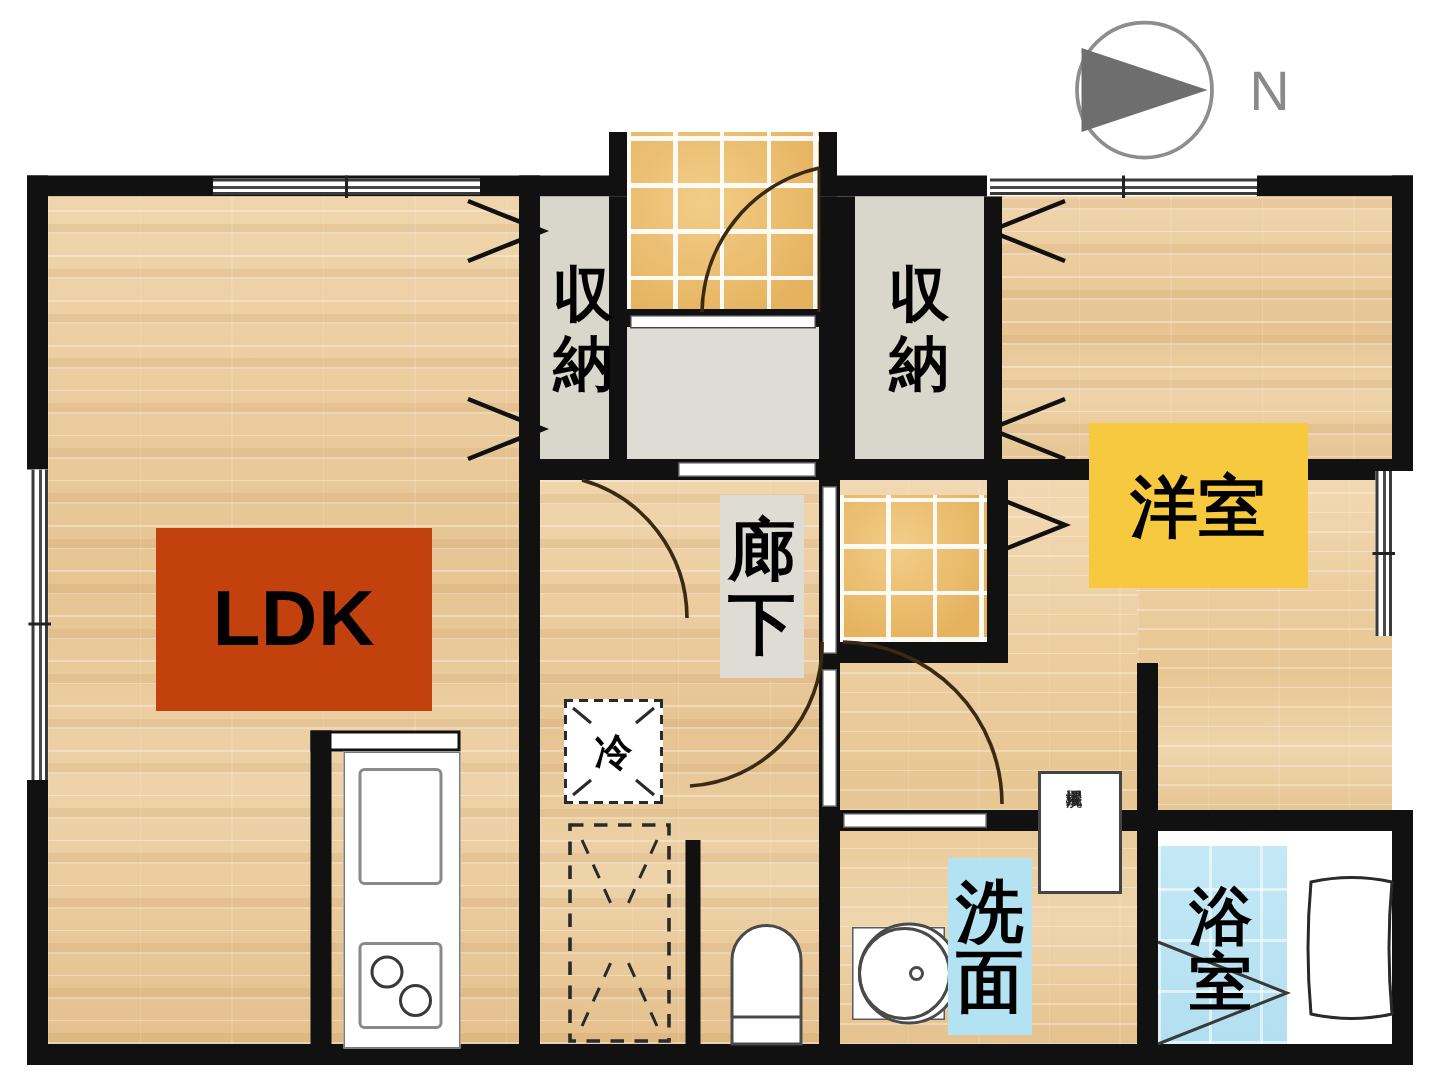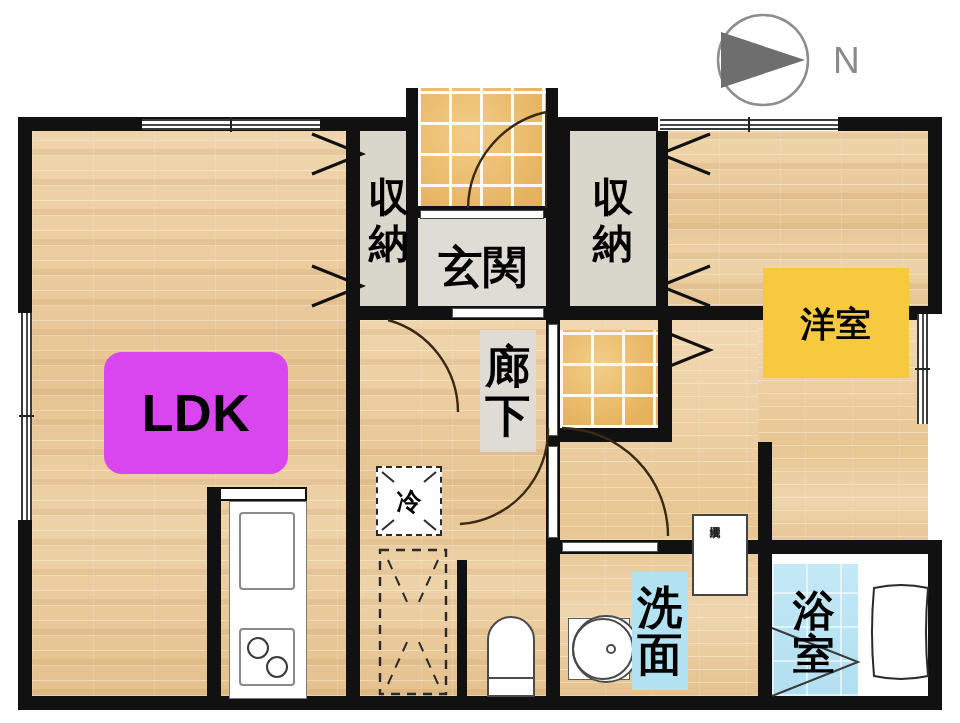--- a/index.html
+++ b/index.html
@@ -56,21 +56,21 @@
   .win-v{background:#ffffff;border-left:2px solid #3a3a3a;border-right:2px solid #3a3a3a;}
   .win-v:after{content:"";position:absolute;top:0;bottom:0;left:50%;width:2px;background:#4a4a4a;transform:translateX(-1px);}
   .win-mullion{position:absolute;background:#222;}
 
   
   .lbl{
     position:absolute;display:flex;flex-direction:column;align-items:center;justify-content:center;
     color:#000;font-weight:700;line-height:1.0;text-align:center;letter-spacing:.5px;
   }
   .lbl .l1,.lbl .l2{display:block;white-space:nowrap;}
-  .lbl-pink{background:#d946ef;border-radius:18px;}
+  .lbl-pink{background:#c2410c;}
   .lbl-yellow{background:#f7c93f;}
   .lbl-gray{background:#dedcd4;}
   .lbl-blue{background:#b3e2f2;}
   .lbl-clear{background:transparent;}
 
   .vert{writing-mode:vertical-rl;text-orientation:upright;}
 
   
   .fx{background:#ffffff;border:1px solid #6b6b6b;}
 
@@ -270,27 +270,24 @@
   <div class="abs vert" style="left:700px;top:518px;width:20px;height:74px;font-size:11px;color:#222;line-height:1;letter-spacing:0;">洗濯機置場</div>
 
   <svg class="abs" style="left:866px;top:578px;width:70px;height:108px;">
     <path d="M 8,10 Q 4,54 8,98 Q 35,104 62,98 Q 58,54 62,10 Q 35,4 8,10 Z" fill="#ffffff" stroke="#2a2a2a" stroke-width="2"></path>
   </svg>
 
   <div class="lbl lbl-pink" style="left:104px;top:352px;width:184px;height:122px;font-size:52px;">
     <span class="l1">LDK</span>
   </div>
 
-  <div class="lbl lbl-yellow" style="left:726px;top:268px;width:146px;height:110px;font-size:35px;margin-left:37px;">
+  <div class="lbl lbl-yellow" style="left:726px;top:282px;width:146px;height:110px;font-size:45px;">
     <span class="l1">洋室</span>
   </div>
 
-  <div class="lbl lbl-gray" style="left:424px;top:236px;width:118px;height:62px;font-size:44px;">
-    <span class="l1">玄関</span>
-  </div>
 
   <div class="lbl lbl-gray" style="left:480px;top:330px;width:56px;height:122px;font-size:45px;">
     <span class="l1">廊</span>
     <span class="l2" style="margin-top:4px;">下</span>
   </div>
 
   <div class="lbl lbl-blue" style="left:632px;top:572px;width:56px;height:118px;font-size:45px;">
     <span class="l1">洗</span>
     <span class="l2" style="margin-top:2px;">面</span>
   </div>

